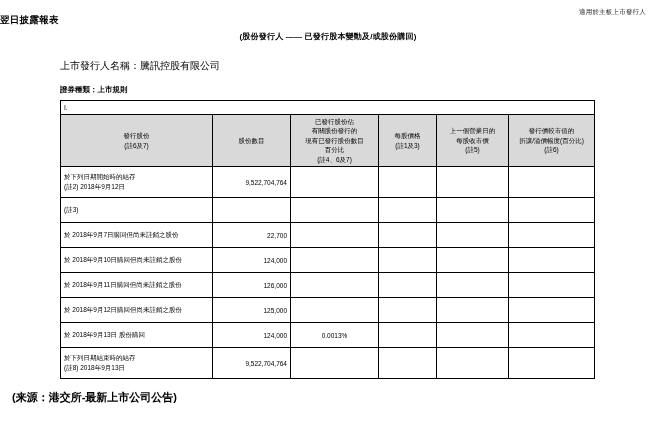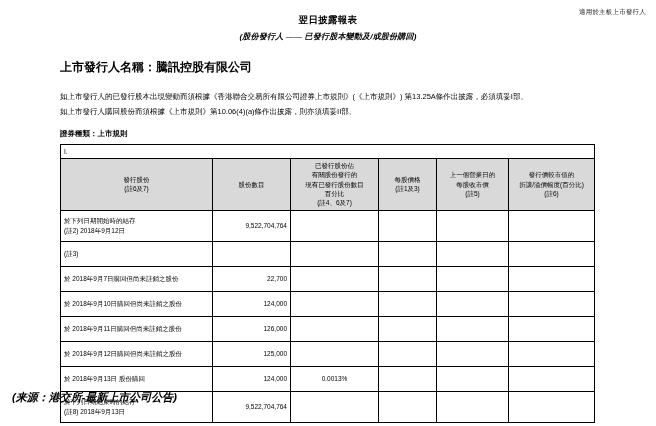--- a/index.html
+++ b/index.html
@@ -23,40 +23,38 @@
   }
   .applies-to {
     position: absolute;
     right: 10px;
     top: 8px;
     font-size: 6.5px;
     color: #222;
     letter-spacing: 0.2px;
   }
   .doc-title {
-    text-align: center;
+    text-align: left;
     font-size: 9.5px;
     font-weight: bold;
     margin-top: 14px;
     letter-spacing: 0.3px;
   }
   .doc-subtitle {
     text-align: center;
     font-size: 8px;
     font-weight: bold;
-    font-style: italic;
     margin-top: 4px;
     letter-spacing: 0.2px;
   }
   .meta {
     margin: 14px 0 10px 60px;
     width: 540px;
-    font-size: 12px;
+    font-size: 10px;
     line-height: 1.9;
-    font-weight: bold;
   }
   .meta-row {
     display: flex;
   }
   .meta-label {
     white-space: nowrap;
   }
   .meta-val {
     white-space: nowrap;
     text-align: right;
@@ -114,21 +112,20 @@
     text-align: center;
   }
   .tall { height: 26px; }
   .src {
     position: absolute;
     left: 12px;
     top: 390px;
     font-size: 11px;
     font-weight: bold;
     color: #000;
-    font-style: italic;
   }
 </style>
 </head>
 <body>
 
 <div class="page">
 
   <div class="applies-to">適用於主板上市發行人</div>
 
   <div class="doc-title">翌日披露報表</div>
@@ -136,24 +133,20 @@
 
   <div class="meta">
     <div class="meta-row">
       <span class="meta-label">上市發行人名稱：</span>
       <span class="meta-val">騰訊控股有限公司</span>
     </div>
     <div class="meta-row">
     </div>
   </div>
 
-  <div class="notes">
-    <div>如上市發行人的已發行股本出現變動而須根據《香港聯合交易所有限公司證券上市規則》(《上市規則》) 第13.25A條作出披露，必須填妥I部。</div>
-    <div>如上市發行人購回股份而須根據《上市規則》第10.06(4)(a)條作出披露，則亦須填妥II部。</div>
-  </div>
 
   <div class="sec-type">
     <span>證券種類：</span><span>上市規則</span>
   </div>
 
   <div class="tbl-wrap">
     <table class="main">
       <colgroup>
         <col style="width:152px">
         <col style="width:78px">

